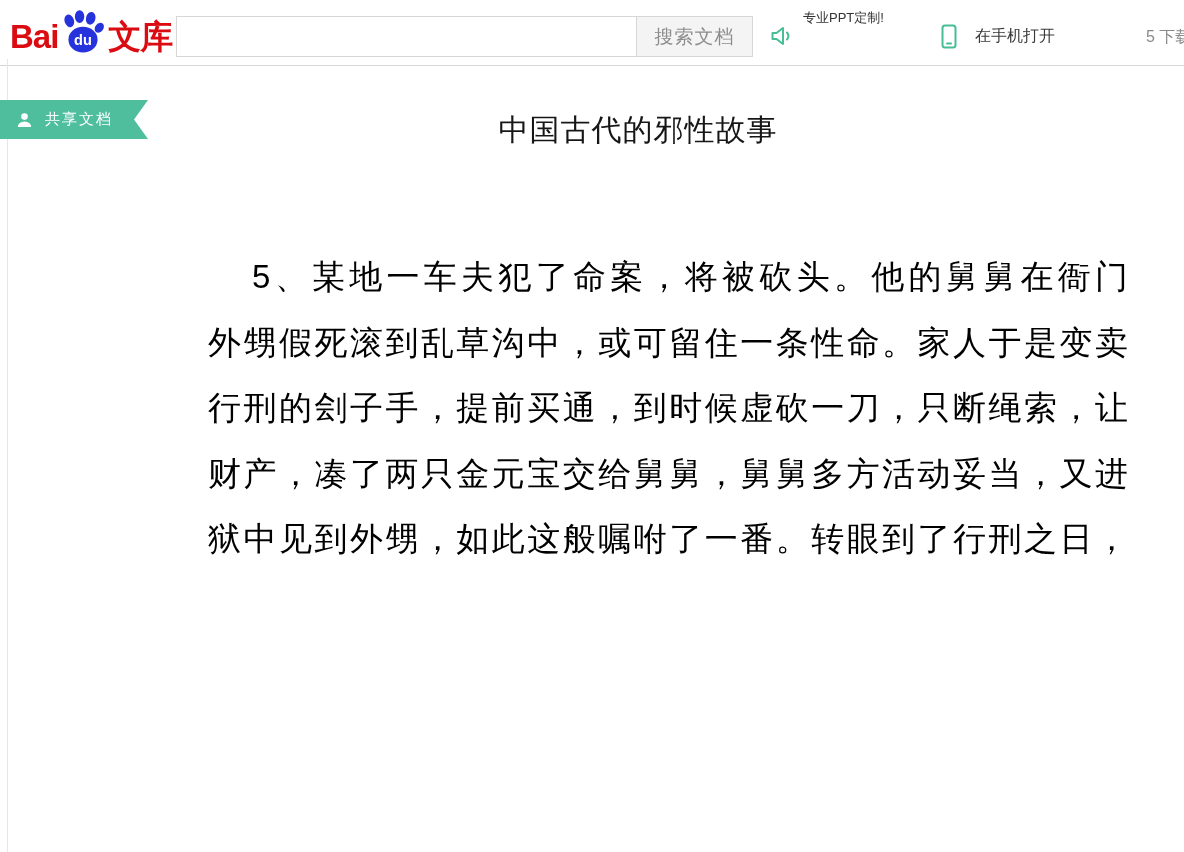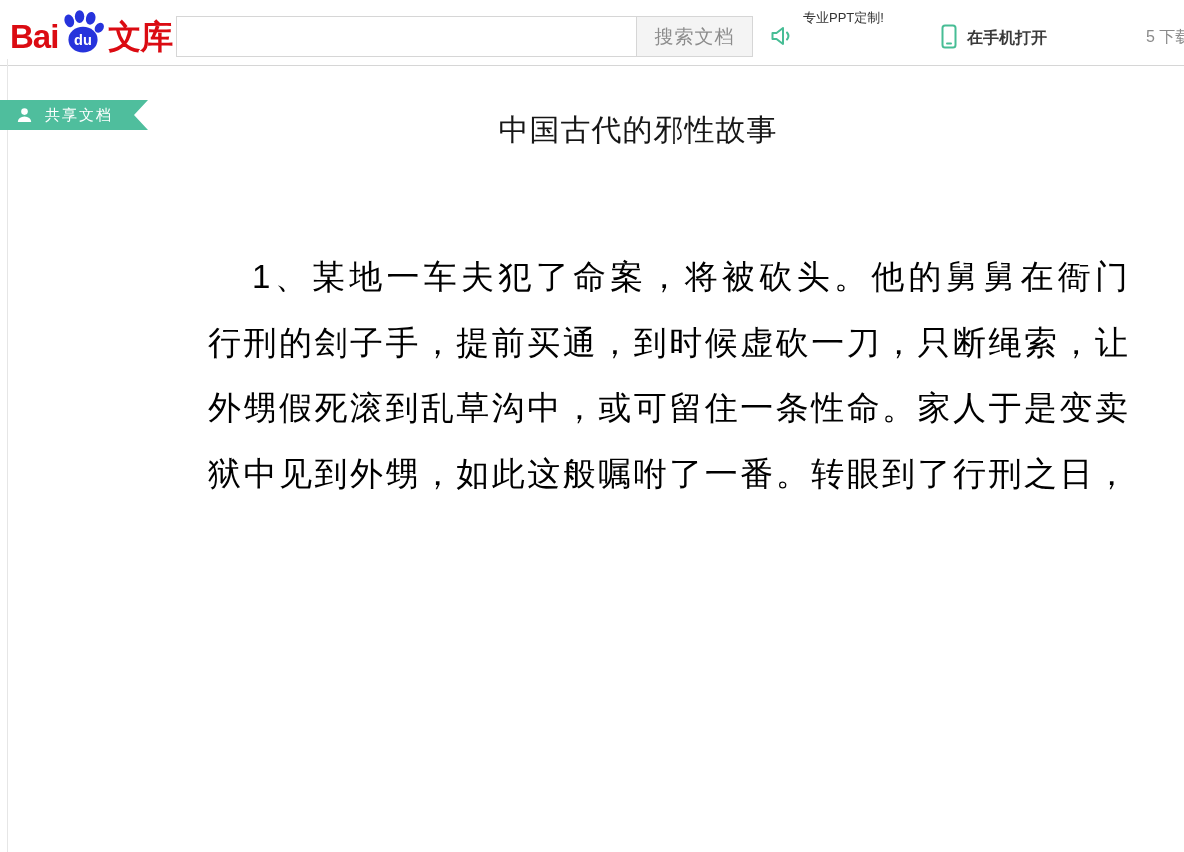--- a/index.html
+++ b/index.html
@@ -34,35 +34,35 @@
     background:#f4f4f4; border:1px solid var(--border,#d6d6d6);
     font-size:19px; color:#8c8c8c; cursor:pointer; letter-spacing:1px;
     font-family:"Liberation Sans", sans-serif;
   }
   .speaker { position:absolute; left:769px; top:15px; }
   .announcement {
     position:absolute; left:803px; top:1px; font-size:13px; color:#333;
     text-decoration:none; cursor:pointer; white-space:nowrap;
   }
   .open-phone {
-    position:absolute; left:941px; top:16px; display:flex; align-items:flex-end;
-    gap:10px; text-decoration:none; cursor:pointer;font-weight:bold;
+    position:absolute; left:941px; top:16px; display:flex; align-items:center;
+    gap:18px; text-decoration:none; cursor:pointer;
   }
   .open-phone .lbl { font-size:16px; color:#3a3a3a; }
   .downloads {
     position:absolute; left:1146px; top:19px; font-size:16px;
     color:var(--muted,#8a8a8a); white-space:nowrap;
   }
   
   .page-left-line {
     position:absolute; left:7px; top:59px; width:1px; height:793px;
     background:#e6e6e6;
   }
   .share-badge {
-    position:absolute; left:0; top:100px; width:148px; height:30px;
+    position:absolute; left:0; top:100px; width:148px; height:39px;
     background:var(--badge-green,#4fbe9d); color:#fff;
     display:flex; align-items:center; gap:12px; padding-left:16px;
     font-size:15px; letter-spacing:2px; cursor:pointer; text-decoration:none;
     clip-path:polygon(0 0, 100% 0, calc(100% - 14px) 50%, 100% 100%, 0 100%);
   }
   .doc-title {
     position:absolute; left:8px; top:110px; width:1260px;
     text-align:center; font-size:30px; font-weight:400;
     color:#161616; letter-spacing:1px;
   }
@@ -131,19 +131,20 @@
         <circle cx="8.5" cy="4.6" r="3.3"></circle>
         <path d="M1.8 15 a6.7 5.6 0 0 1 13.4 0 Z"></path>
       </svg>
     </span>
     <span>共享文档</span>
   </a>
 
   <h1 class="doc-title">中国古代的邪性故事</h1>
 
   <div class="doc-body">
-    <div class="doc-line indent">1、某地一车夫犯了命案，将被砍头。他的舅舅在衙门</div>
+    <div class="doc-line indent">5、某地一车夫犯了命案，将被砍头。他的舅舅在衙门</div>
+    <div class="doc-line">外甥假死滚到乱草沟中，或可留住一条性命。家人于是变卖</div>
     <div class="doc-line">行刑的刽子手，提前买通，到时候虚砍一刀，只断绳索，让</div>
-    <div class="doc-line">外甥假死滚到乱草沟中，或可留住一条性命。家人于是变卖</div>
+    <div class="doc-line">财产，凑了两只金元宝交给舅舅，舅舅多方活动妥当，又进</div>
     <div class="doc-line">狱中见到外甥，如此这般嘱咐了一番。转眼到了行刑之日，</div>
   </div>
 
 </div>
 
 </body></html>

